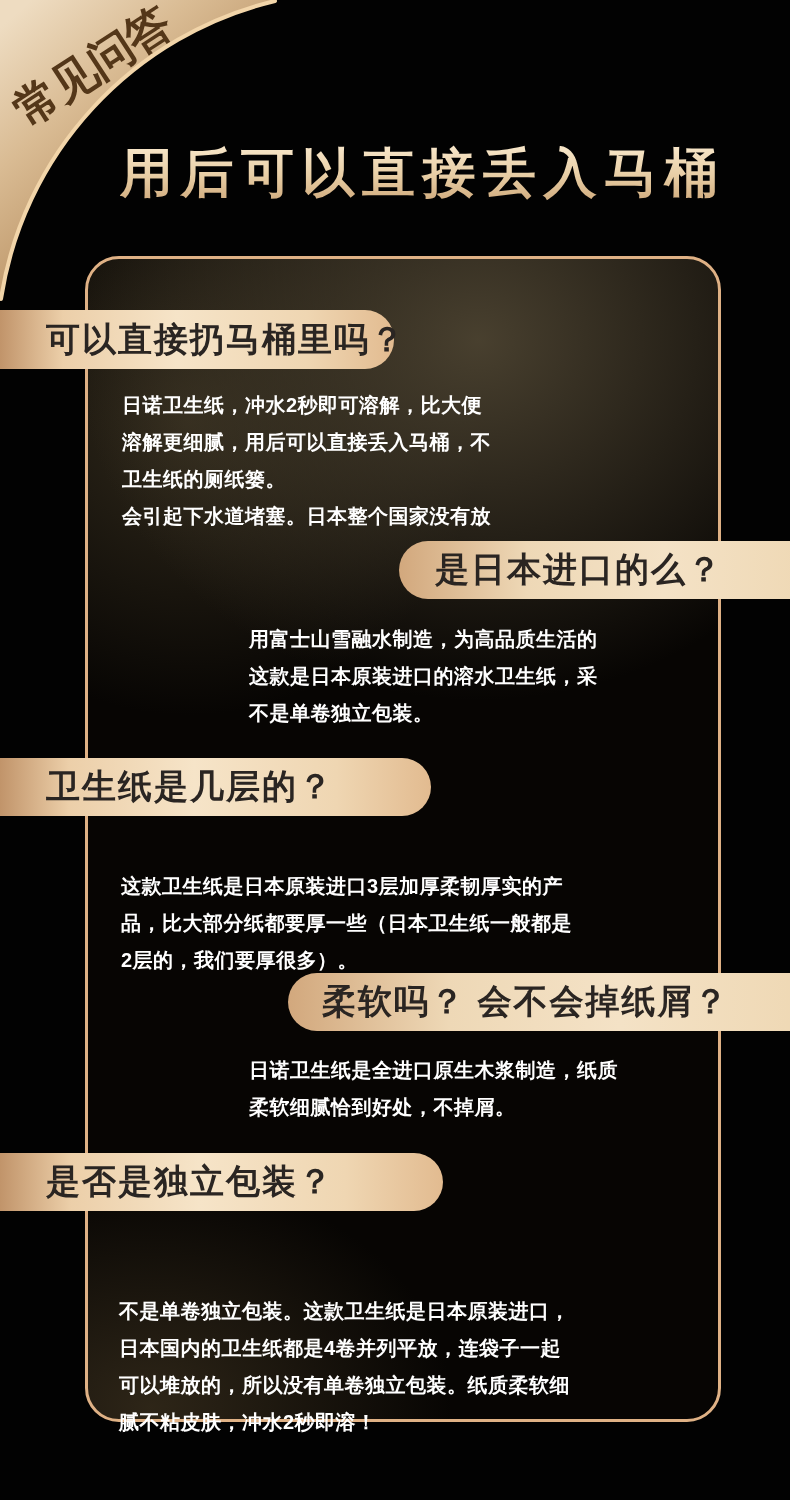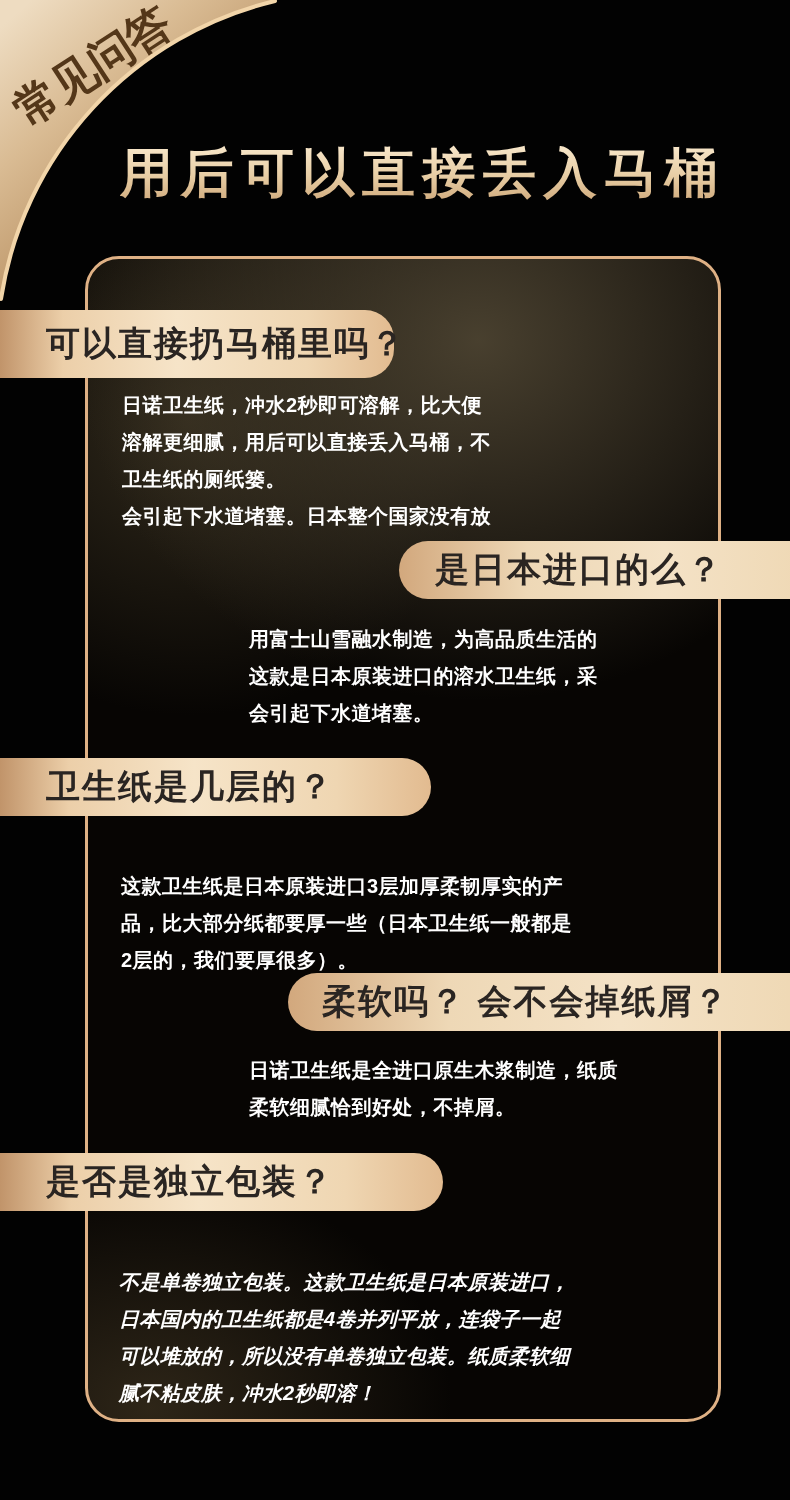--- a/index.html
+++ b/index.html
@@ -23,33 +23,33 @@
           radial-gradient(ellipse 420px 420px at 16% 14%, rgba(56,48,32,.85) 0%, rgba(56,48,32,0) 70%),
           radial-gradient(ellipse 430px 330px at 10% 99%, rgba(50,41,26,.9) 0%, rgba(50,41,26,0) 70%),
           #070503;}
   
   .pill{position:absolute;height:58px;display:flex;align-items:center;
         font-size:34px;font-weight:bold;letter-spacing:2px;color:#2a2522;white-space:nowrap;}
   .pill-left{border-radius:0 29px 29px 0;padding-left:46px;
         background:linear-gradient(90deg,#c1946a 0%,#eccfa9 16%,#f6e4c8 45%,#efd6b2 78%,#e2bb90 100%);}
   .pill-right{border-radius:29px 0 0 29px;
         background:linear-gradient(90deg,#d2a87d 0%,#eed8b6 30%,#f4e2c6 62%,#eed7b2 100%);}
-  .q1{left:0;top:310px;width:348px;height:68px;}
+  .q1{left:0;top:310px;width:348px;height:59px;}
   .q2{left:399px;top:541px;width:391px;padding-left:36px;}
   .q3{left:0;top:758px;width:385px;}
   .q4{left:288px;top:973px;width:502px;padding-left:34px;}
   .q5{left:0;top:1153px;width:397px;}
   
   .answer{position:absolute;color:#ffffff;font-size:20px;font-weight:bold;
         line-height:37px;letter-spacing:.5px;white-space:nowrap;}
   .a1{left:122px;top:387px;}
   .a2{left:249px;top:621px;}
   .a3{left:121px;top:836px;margin-top:32px;}
   .a4{left:249px;top:1052px;}
-  .a5{left:119px;top:1264px;font-style:italic;}
+  .a5{left:119px;top:1293px;}
 </style>
 </head>
 <body>
 
 <div class="page">
 
   <svg class="wedge" width="320" height="330" viewBox="0 0 320 330">
     <defs>
       <linearGradient id="wg" gradientUnits="userSpaceOnUse" x1="20" y1="10" x2="240" y2="260">
         <stop offset="0" stop-color="#eedcc1"></stop>
@@ -74,21 +74,21 @@
     <div>日诺卫生纸，冲水2秒即可溶解，比大便</div>
     <div>溶解更细腻，用后可以直接丢入马桶，不</div>
     <div>卫生纸的厕纸篓。</div>
     <div>会引起下水道堵塞。日本整个国家没有放</div>
   </div>
 
   <div class="pill pill-right q2">是日本进口的么？</div>
   <div class="answer a2">
     <div>用富士山雪融水制造，为高品质生活的</div>
     <div>这款是日本原装进口的溶水卫生纸，采</div>
-    <div>会引起下水道堵塞。</div>
+    <div>不是单卷独立包装。</div>
   </div>
 
   <div class="pill pill-left q3">卫生纸是几层的？</div>
   <div class="answer a3">
     <div>这款卫生纸是日本原装进口3层加厚柔韧厚实的产</div>
     <div>品，比大部分纸都要厚一些（日本卫生纸一般都是</div>
     <div>2层的，我们要厚很多）。</div>
   </div>
 
   <div class="pill pill-right q4">柔软吗？ 会不会掉纸屑？</div>

